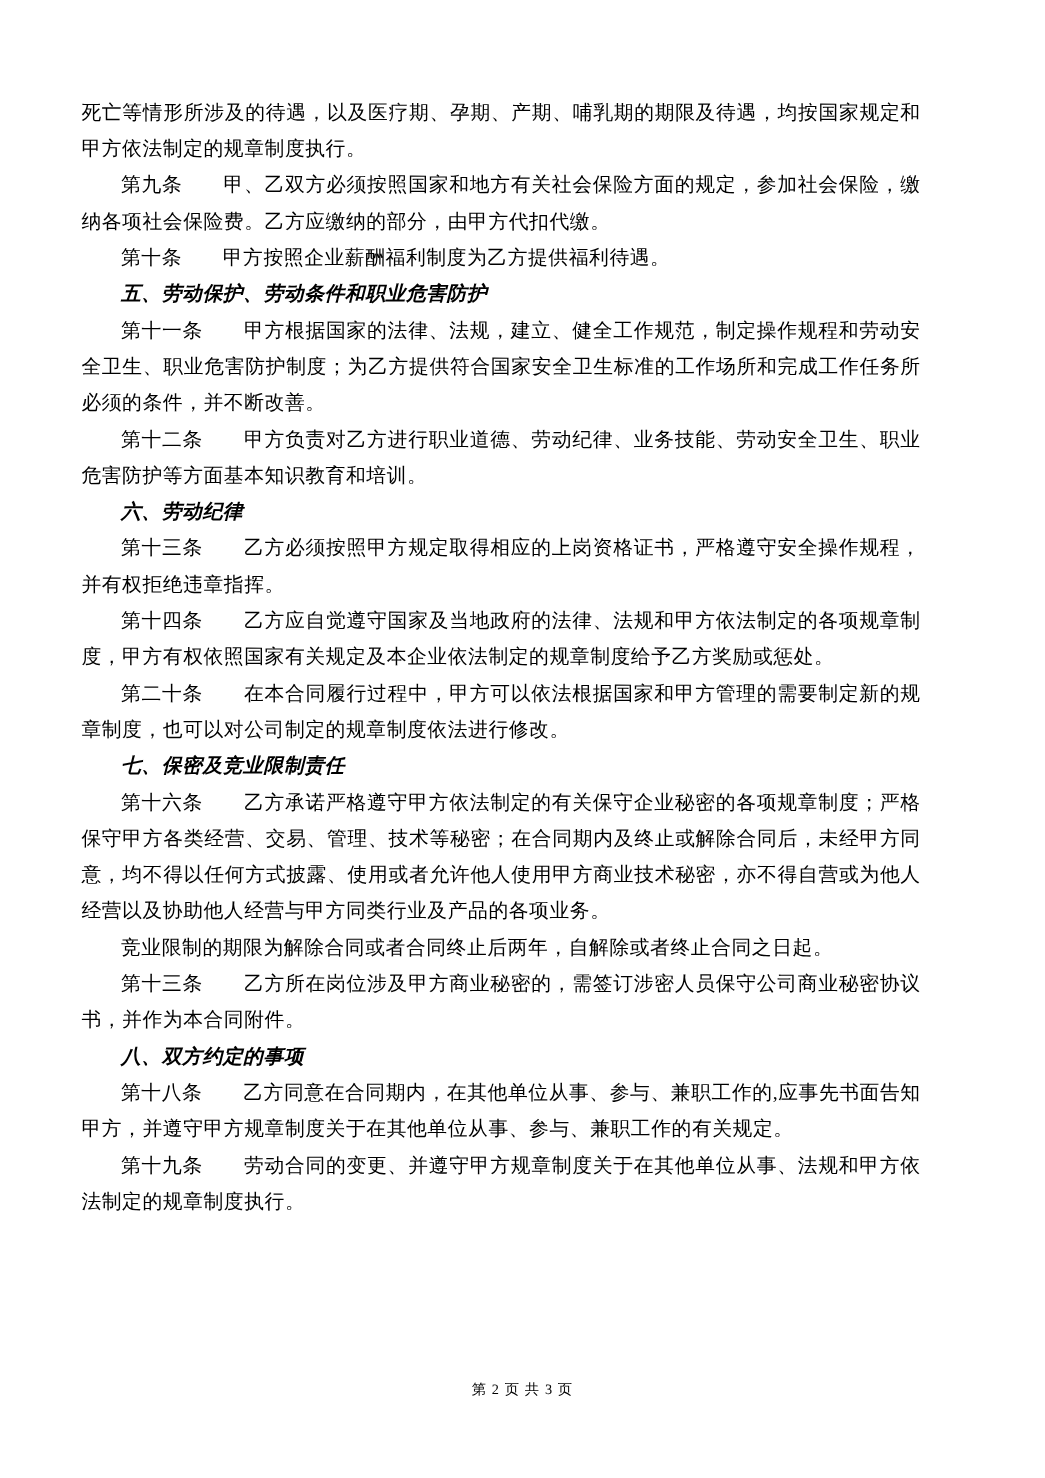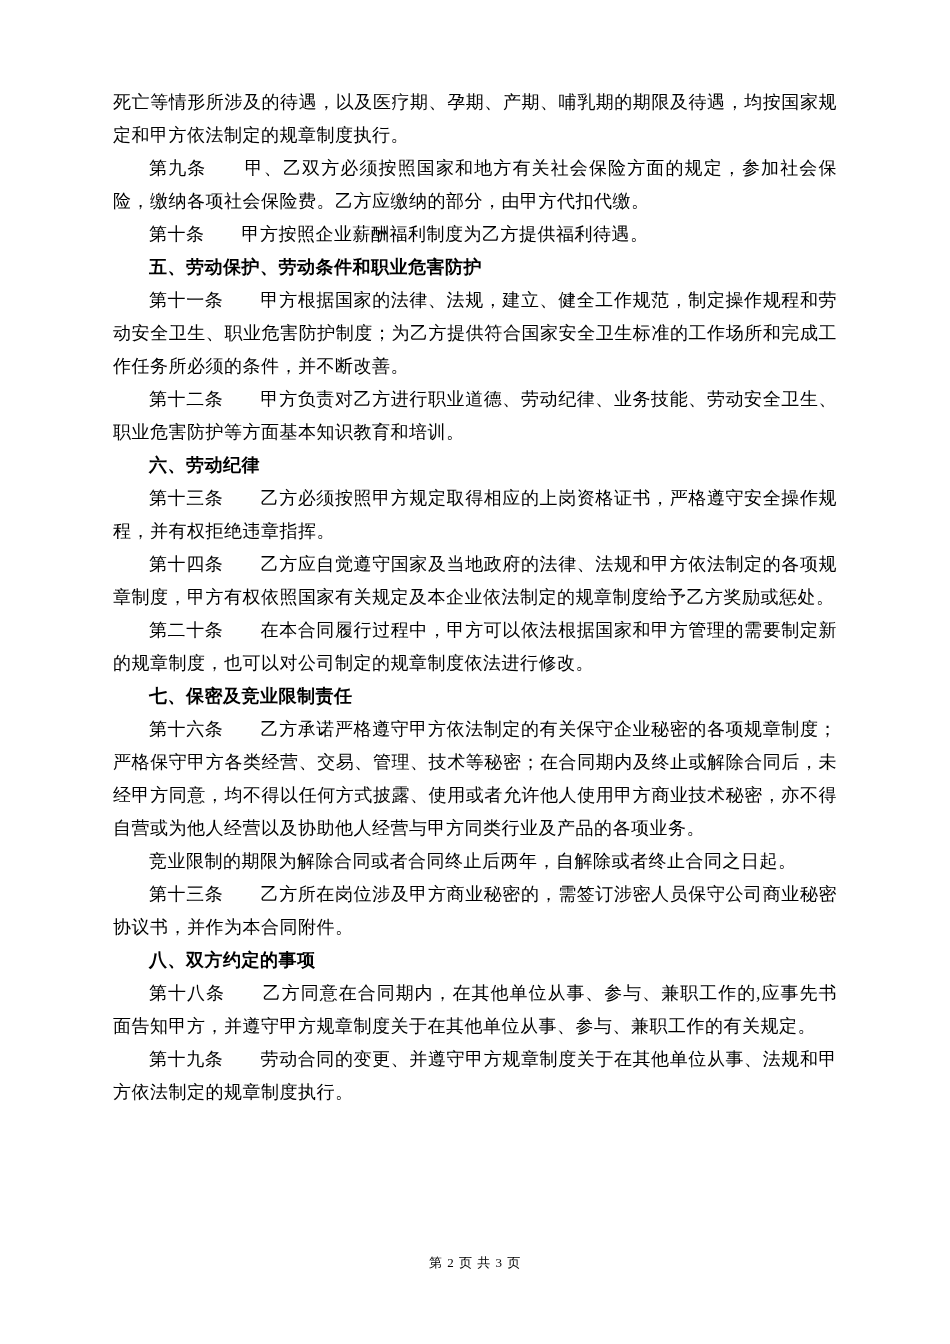--- a/index.html
+++ b/index.html
@@ -8,21 +8,21 @@
     padding: 0;
     background: #ffffff;
   }
   .page {
     position: relative;
     width: 950px;
     height: 1344px;
     margin: 0 auto;
     background: #ffffff;
     box-sizing: border-box;
-    padding: 86px 113px 0 113px;
+    padding: 86px 113px 0 74px;
     font-family: "Liberation Serif", "DejaVu Serif", serif;
     color: #000000;
     overflow: hidden;
   }
   .content {
     width: 100%;
   }
   .para {
     margin: 0;
     font-size: 18px;
@@ -31,20 +31,21 @@
     text-indent: 2em;
     letter-spacing: 0.5px;
     word-break: break-all;
   }
   .para.continuation {
     text-indent: 0;
   }
   .para.heading {
     font-weight: bold;
     text-indent: 2em;
+    font-style: italic;
   }
   .footer {
     position: absolute;
     left: 0;
     bottom: 72px;
     width: 100%;
     text-align: center;
     font-size: 13px;
     color: #000000;
     letter-spacing: 1px;

